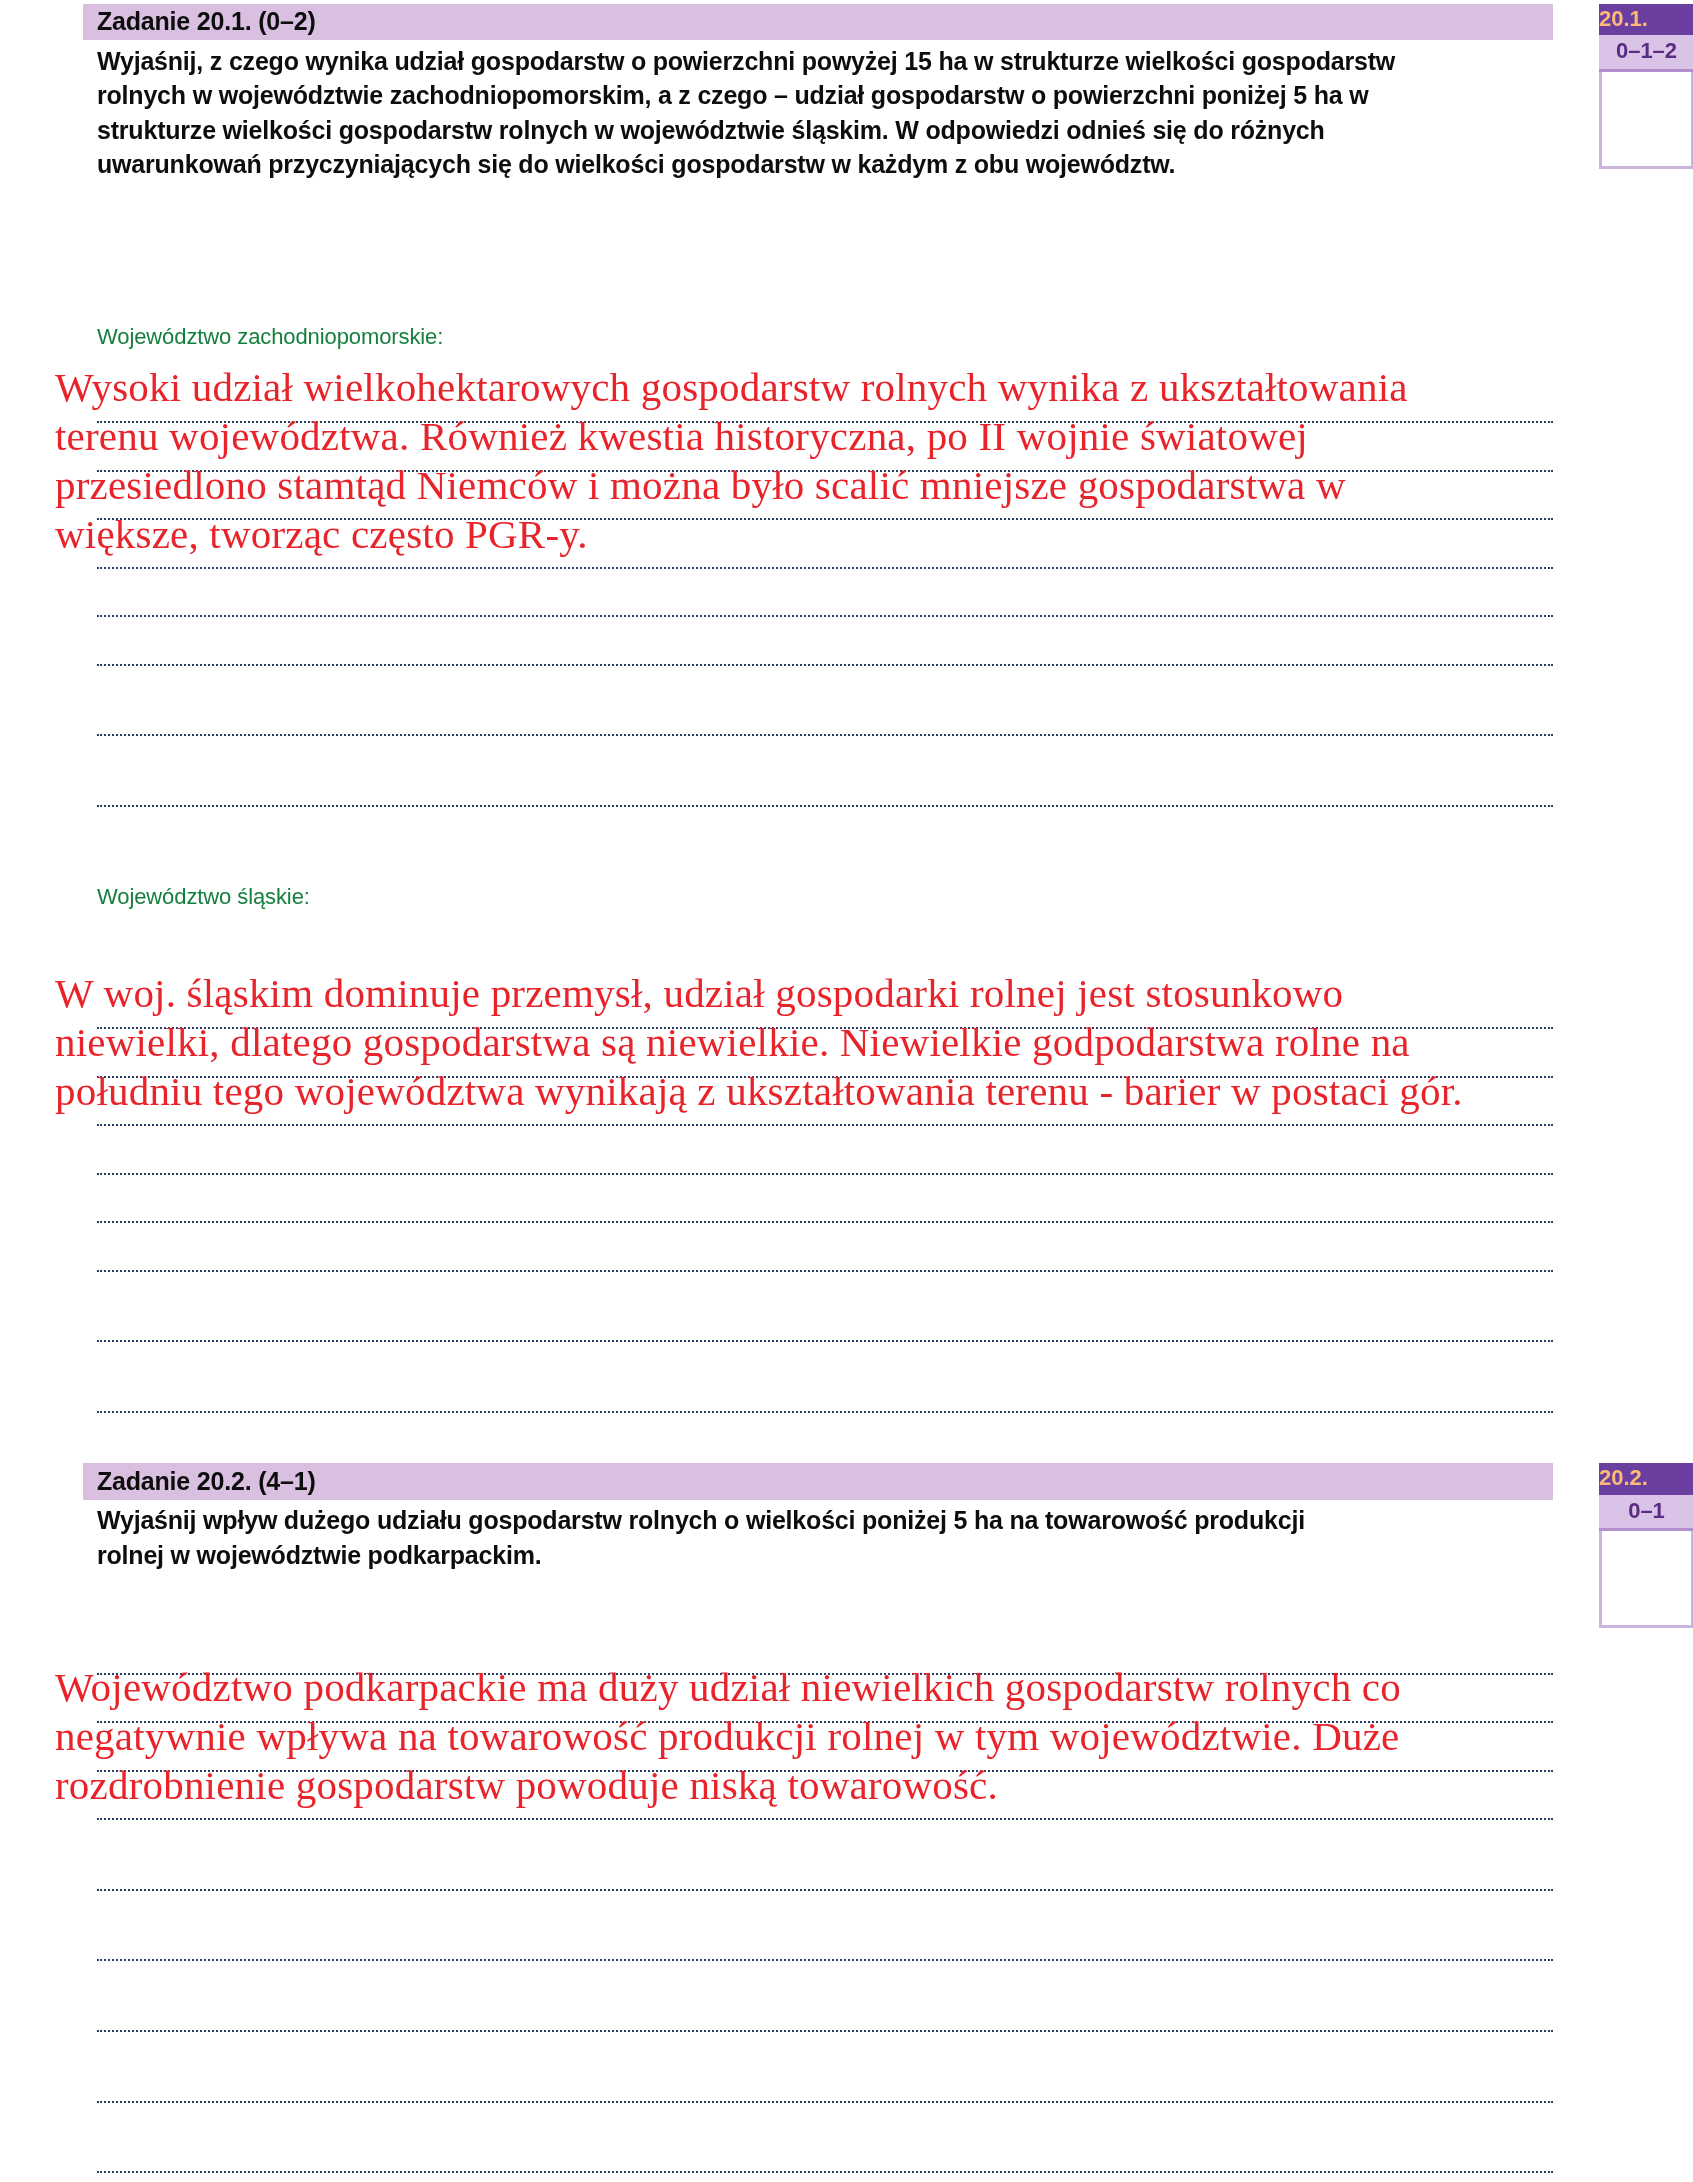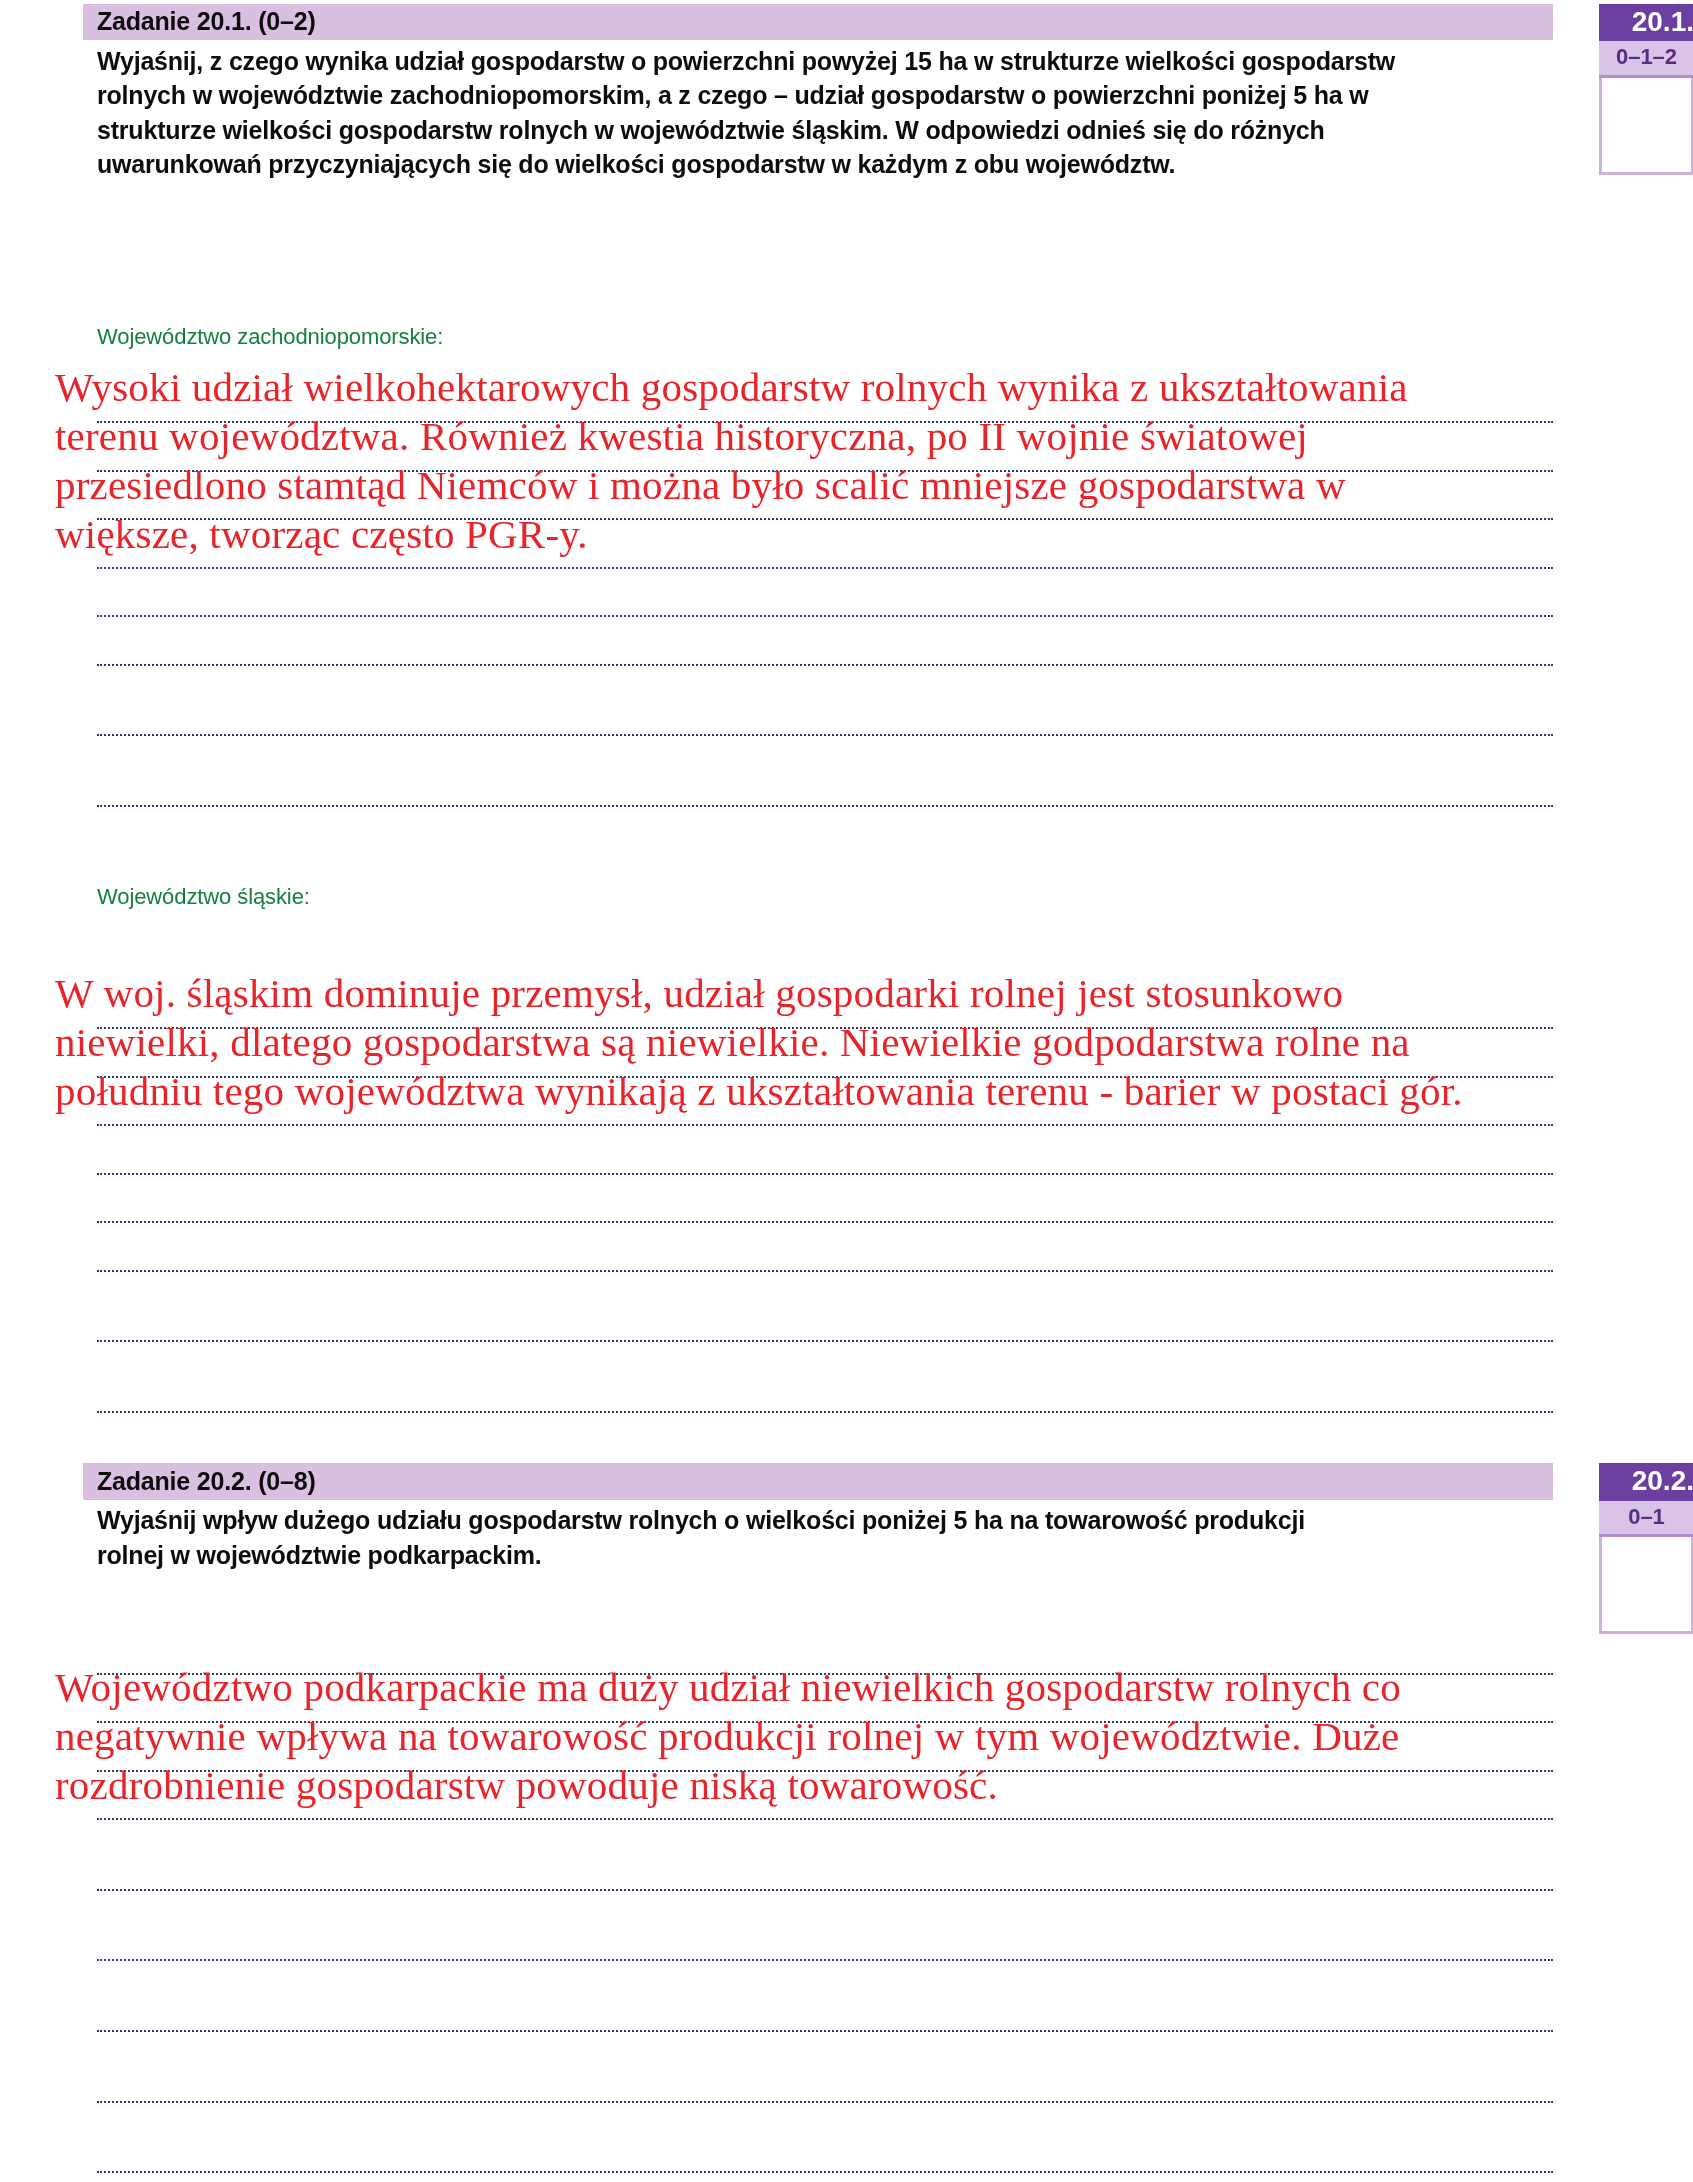--- a/index.html
+++ b/index.html
@@ -101,25 +101,25 @@
     z-index: 2;
   }
 
   
   .score-box {
     position: absolute;
     width: 95px;
   }
   .score-head {
     background: #6b3fa0;
-    color: #ffffff;
-    font-family: "Liberation Sans", sans-serif;
-    font-weight: bold;
-    font-size: 28px;
-    text-align: right;
+    color: #fdba74;
+    font-family: "Liberation Sans", sans-serif;
+    font-weight: bold;
+    font-size: 22px;
+    text-align: left;
     padding: 4.4px 0 5.3px 0;
     line-height: 1;
   }
   .score-points {
     background: #d9c3e6;
     color: #5a2d82;
     font-family: "Liberation Sans", sans-serif;
     font-weight: bold;
     font-size: 22px;
     text-align: center;
@@ -188,21 +188,21 @@
       <div class="rule-line" style="top:301px;"></div>
       <div class="rule-line" style="top:371px;"></div>
       <div class="rule-line" style="top:442px;"></div>
     </div>
     <div class="answer-text" style="margin-left:-42px; width:1429px;">W woj. śląskim dominuje przemysł, udział gospodarki rolnej jest stosunkowo niewielki, dlatego gospodarstwa są niewielkie. Niewielkie godpodarstwa rolne na południu tego województwa wynikają z ukształtowania terenu - barier w postaci gór.</div>
   </div>
 
   <div class="content-col" style="top:1463px;">
 
     <div class="task-band">
-      <div class="task-band-title">Zadanie 20.2. (0–8)</div>
+      <div class="task-band-title">Zadanie 20.2. (4–1)</div>
     </div>
 
     <div class="task-prompt" style="max-width:1253px;">Wyjaśnij wpływ dużego udziału gospodarstw rolnych o wielkości poniżej 5 ha na towarowość produkcji rolnej w województwie podkarpackim.</div>
   </div>
 
   <div class="score-box" style="left:1599px; top:1463px;">
     <div class="score-head">20.2.</div>
     <div class="score-points">0–1</div>
     <div class="score-blank"></div>
   </div>

